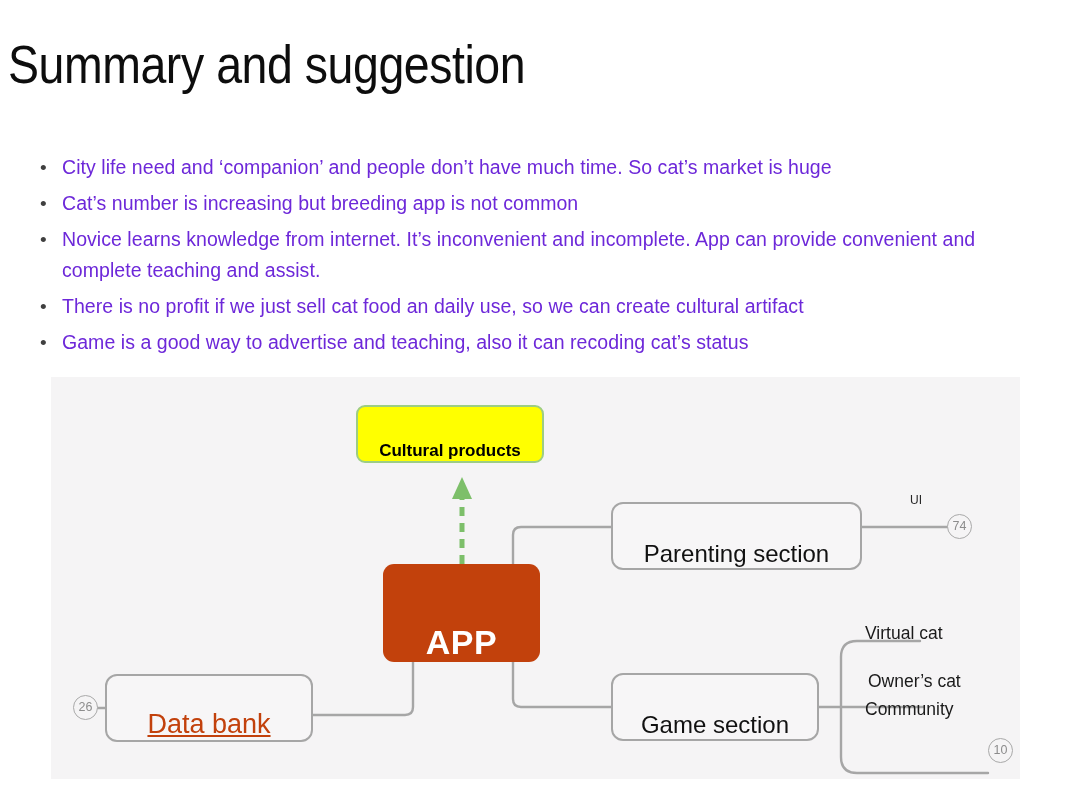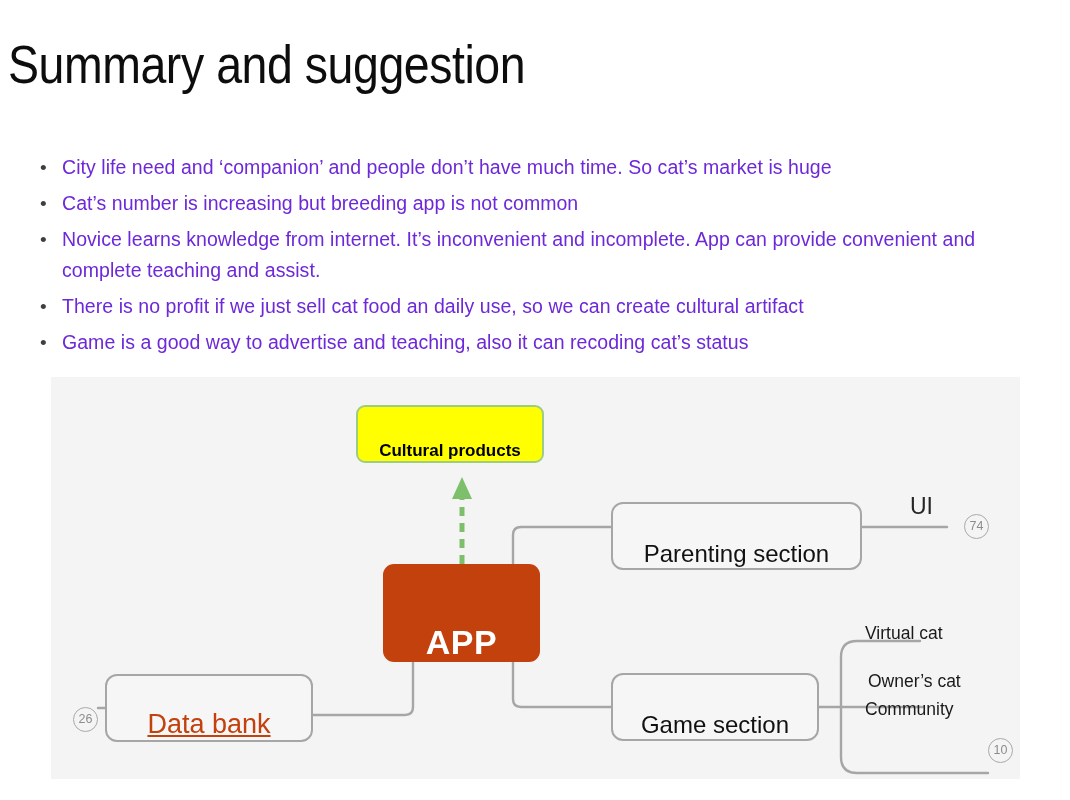--- a/index.html
+++ b/index.html
@@ -154,44 +154,44 @@
     white-space: nowrap;
   }
   #leaf-virtual   { left: 814px; top: 246px; }
   #leaf-owner     { left: 817px; top: 294px; }
   #leaf-community { left: 814px; top: 322px; }
 
   
   #label-ui {
     position: absolute;
     left: 859px; top: 116px;
-    font-size: 23px;
+    font-size: 12px;
     color: #262626;
   }
 
   
   .num-circle {
     position: absolute;
     width: 25px; height: 25px;
     border: 1.6px solid #a9a9a9;
     border-radius: 50%;
     display: flex;
     align-items: center;
     justify-content: center;
     background: #f5f4f5;
     box-sizing: border-box;
   }
   .num-circle span {
     font-size: 12.5px;
     color: #8c8c8c;
     line-height: 1;
   }
-  #circle-74 { left: 896px; top: 137px; margin-left: 17px; }
+  #circle-74 { left: 896px; top: 137px; }
   #circle-10 { left: 937px; top: 361px; }
-  #circle-26 { left: 22px;  top: 318px; margin-top: 12px; }
+  #circle-26 { left: 22px;  top: 318px; }
 </style>
 </head>
 <body>
 
 <div id="slide-title">Summary and suggestion</div>
 
 <div id="bullet-list">
 
   <div class="bullet-row">
     <div class="bullet-dot">•</div>

